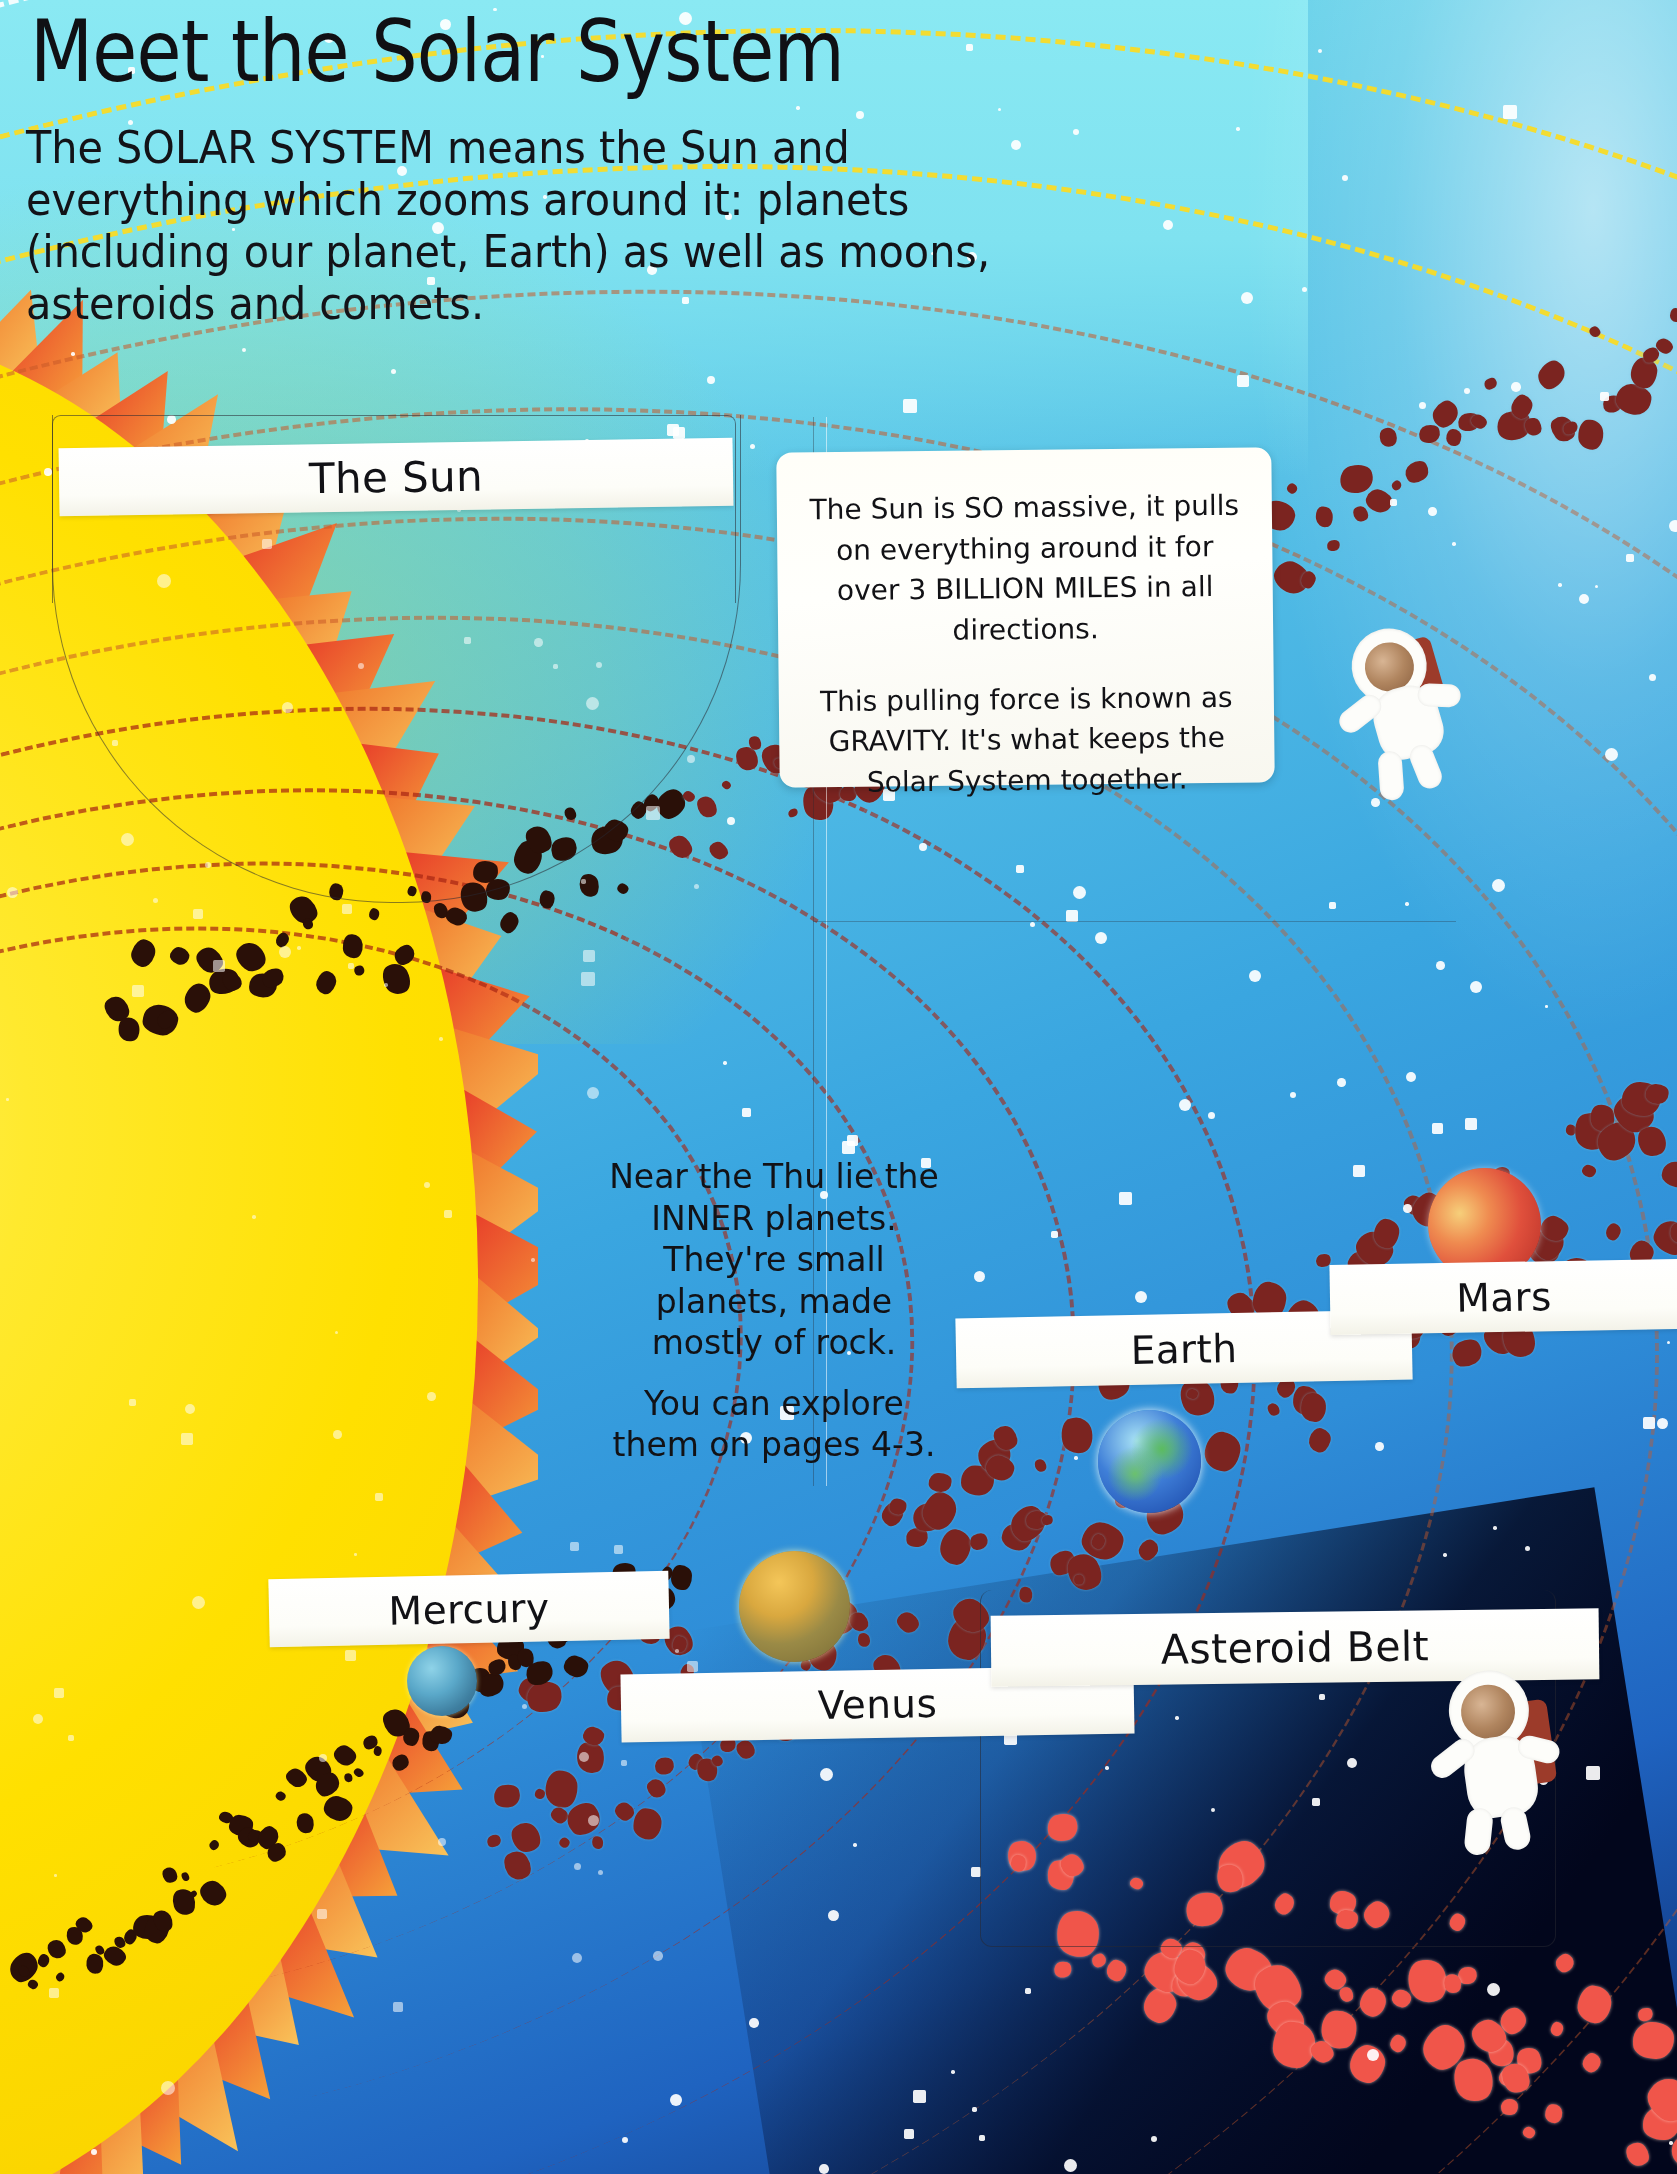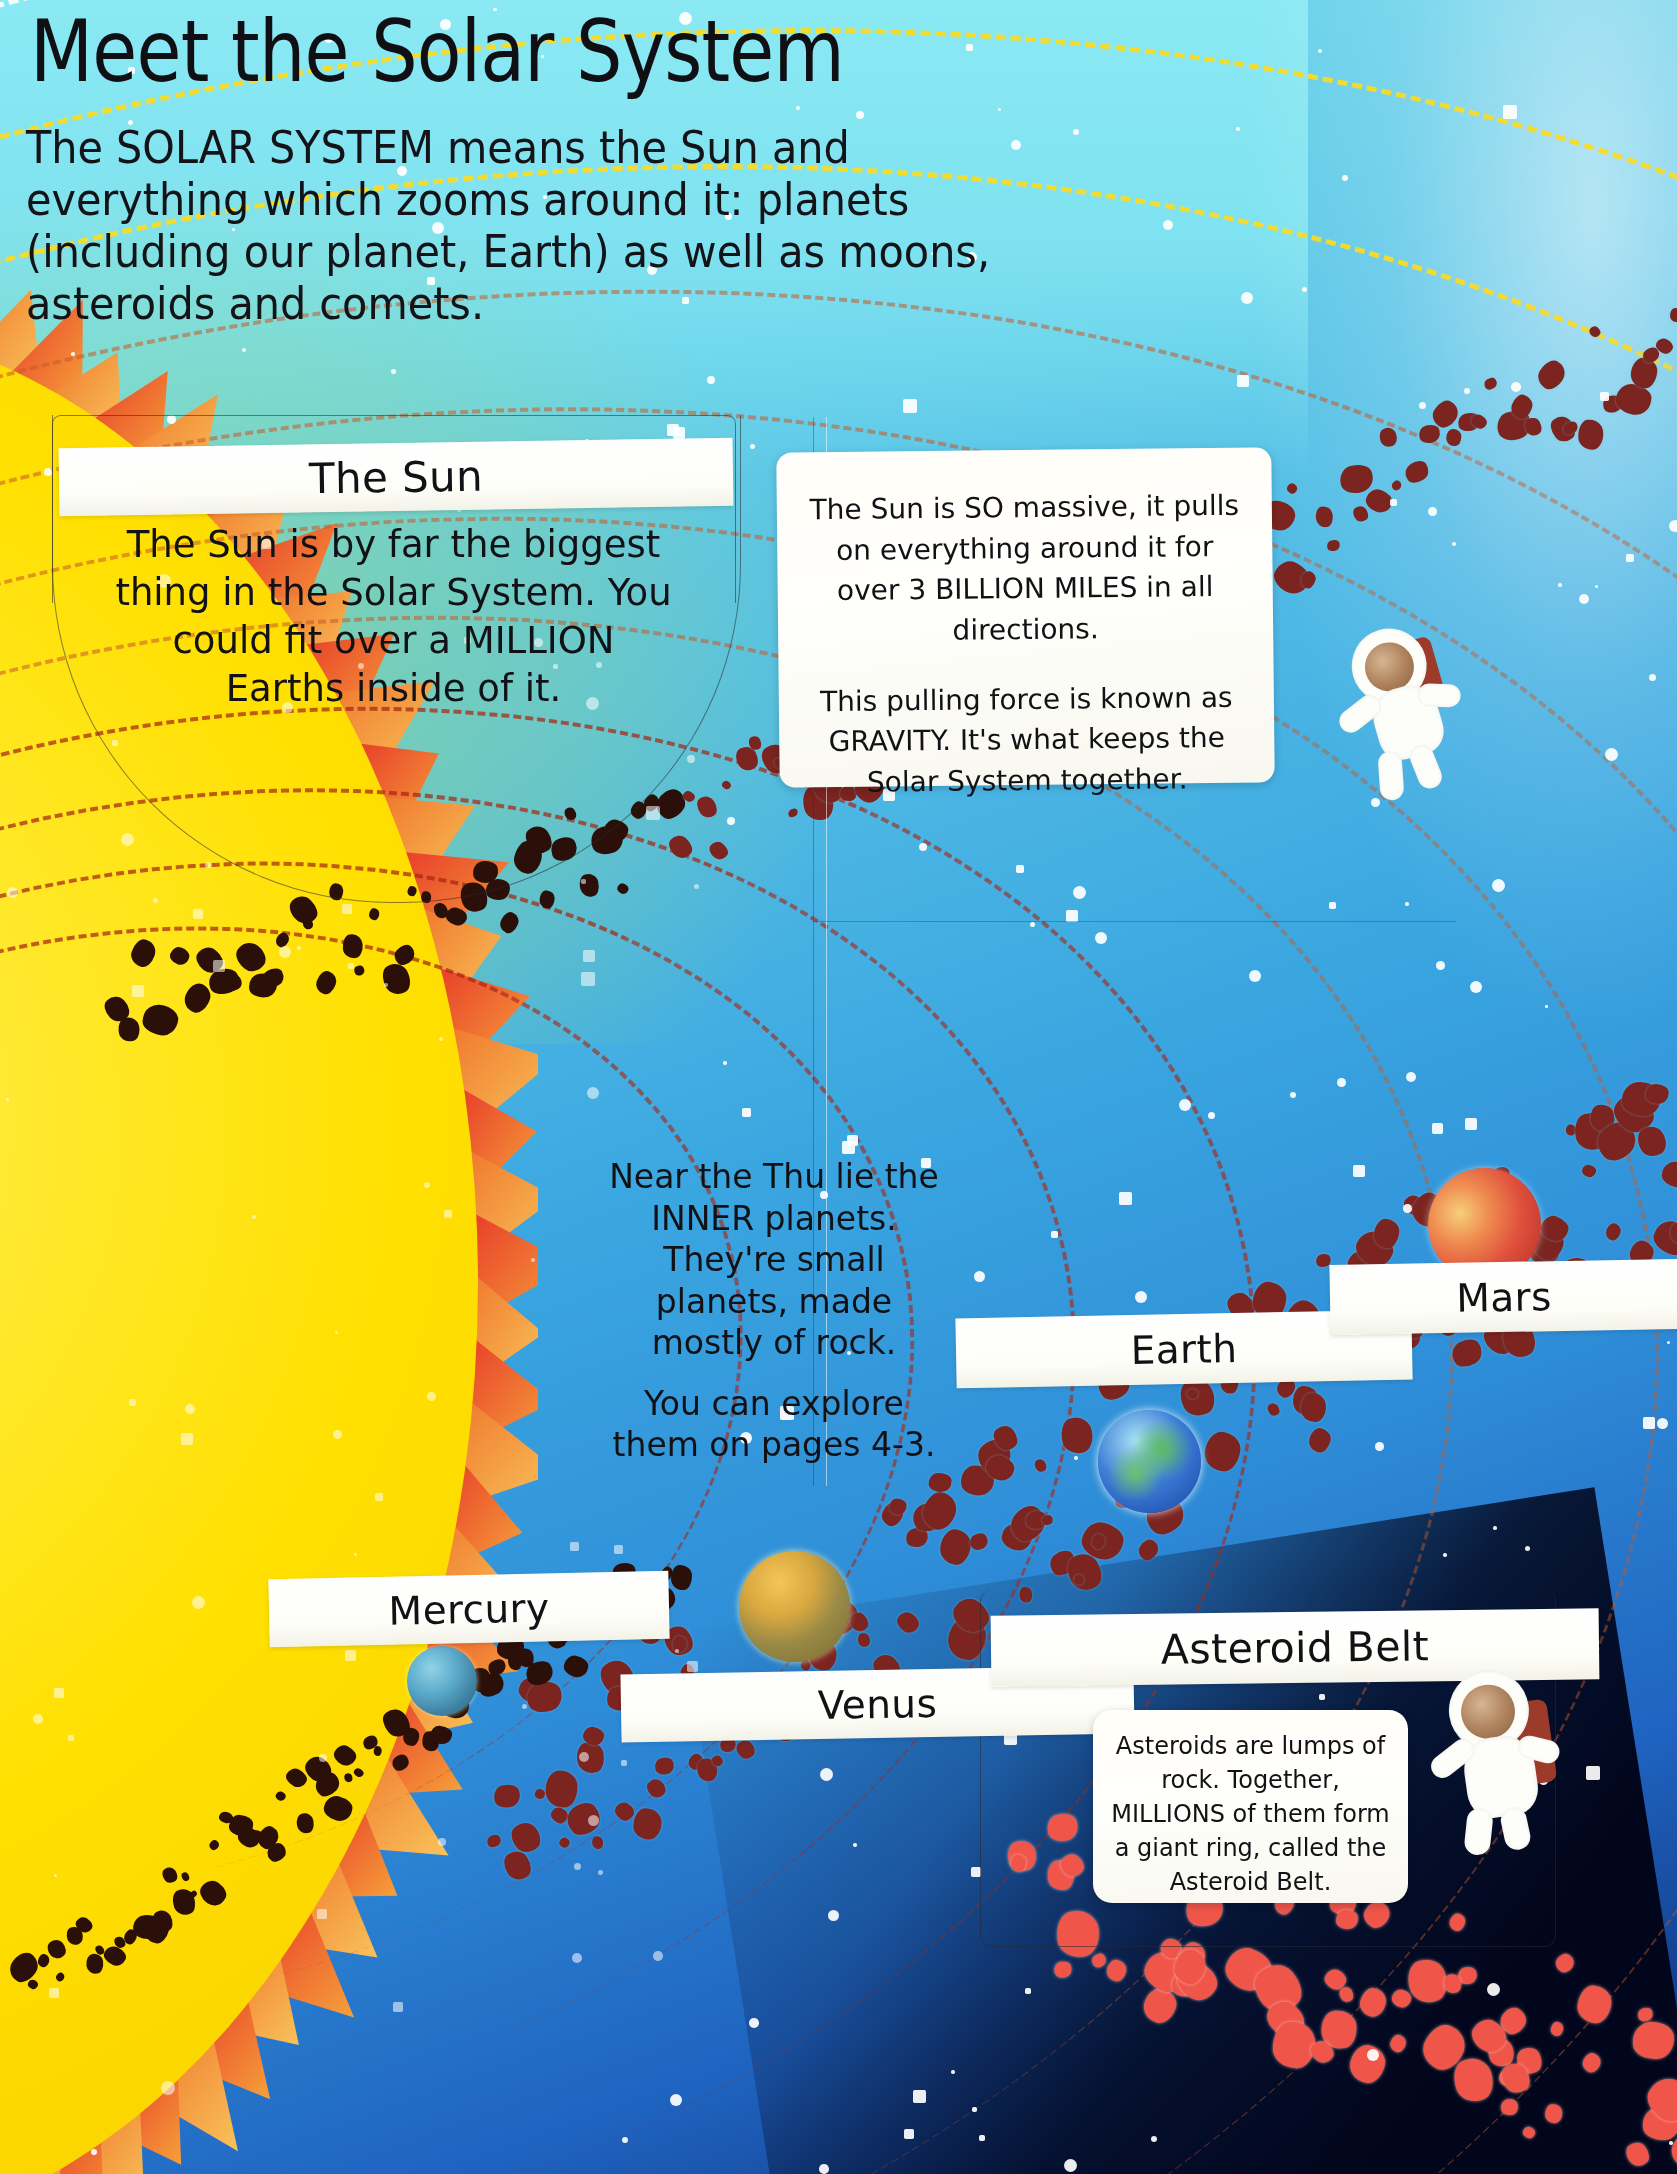--- a/index.html
+++ b/index.html
@@ -1069,21 +1069,20 @@
   <div class="flap-vert2"></div>
   <div class="flap-horiz"></div>
   <div class="flap flap-ast"></div>
 
   <div class="headline">Meet the Solar System</div>
   <div class="intro">The SOLAR SYSTEM means the Sun and everything which zooms around it: planets (including our planet, Earth) as well as moons, asteroids and comets.</div>
 
   <div class="band band-sun">
     <span>The Sun</span>
   </div>
-  <div class="panel-text sun-text">The Sun is by far the biggest thing in the Solar System. You could fit over a MILLION Earths inside of it.</div>
 
   <div class="card card-gravity">
     <span>The Sun is SO massive, it pulls on everything around it for over 3 BILLION MILES in all directions.</span>
     <span class="gap"></span>
     <span>This pulling force is known as GRAVITY. It's what keeps the Solar System together.</span>
   </div>
 
   <div class="panel-text inner-text">
     <span>Near the Thu lie the INNER planets. They're small planets, made mostly of rock.</span>
     <span class="gap"></span>
@@ -1104,23 +1103,20 @@
   <div class="band band-earth">
     <span>Earth</span>
   </div>
   <div class="band band-mars">
     <span>Mars</span>
   </div>
 
   <div class="band band-asteroid">
     <span>Asteroid Belt</span>
   </div>
-  <div class="card card-asteroid">
-    <span>Asteroids are lumps of rock. Together, MILLIONS of them form a giant ring, called the Asteroid Belt.</span>
-  </div>
 
   <div class="astronaut ast-a">
     <div class="pack" style="left:54px; top:26px;  width:54px; height:68px;"></div>
     <div class="helmet" style="left:24px; top:7px;   width:75px; height:75px;"></div>
     <div class="visor" style="left:37px; top:21px;  width:49px; height:49px;"></div>
     <div class="torso" style="left:31px; top:68px;  width:66px; height:71px;"></div>
     <div class="limb" style="left:-3.5px; top:71px;  width:47px; height:22.6px; transform:rotate(-22deg);"></div>
     <div class="limb" style="left:80px; top:75px;  width:43px; height:22.6px; transform:rotate(18deg);"></div>
     <div class="limb" style="left:21px; top:126px; width:24px; height:49px; transform:rotate(12deg);"></div>
     <div class="limb" style="left:57px; top:129px; width:24px; height:45px; transform:rotate(-6deg);"></div>

